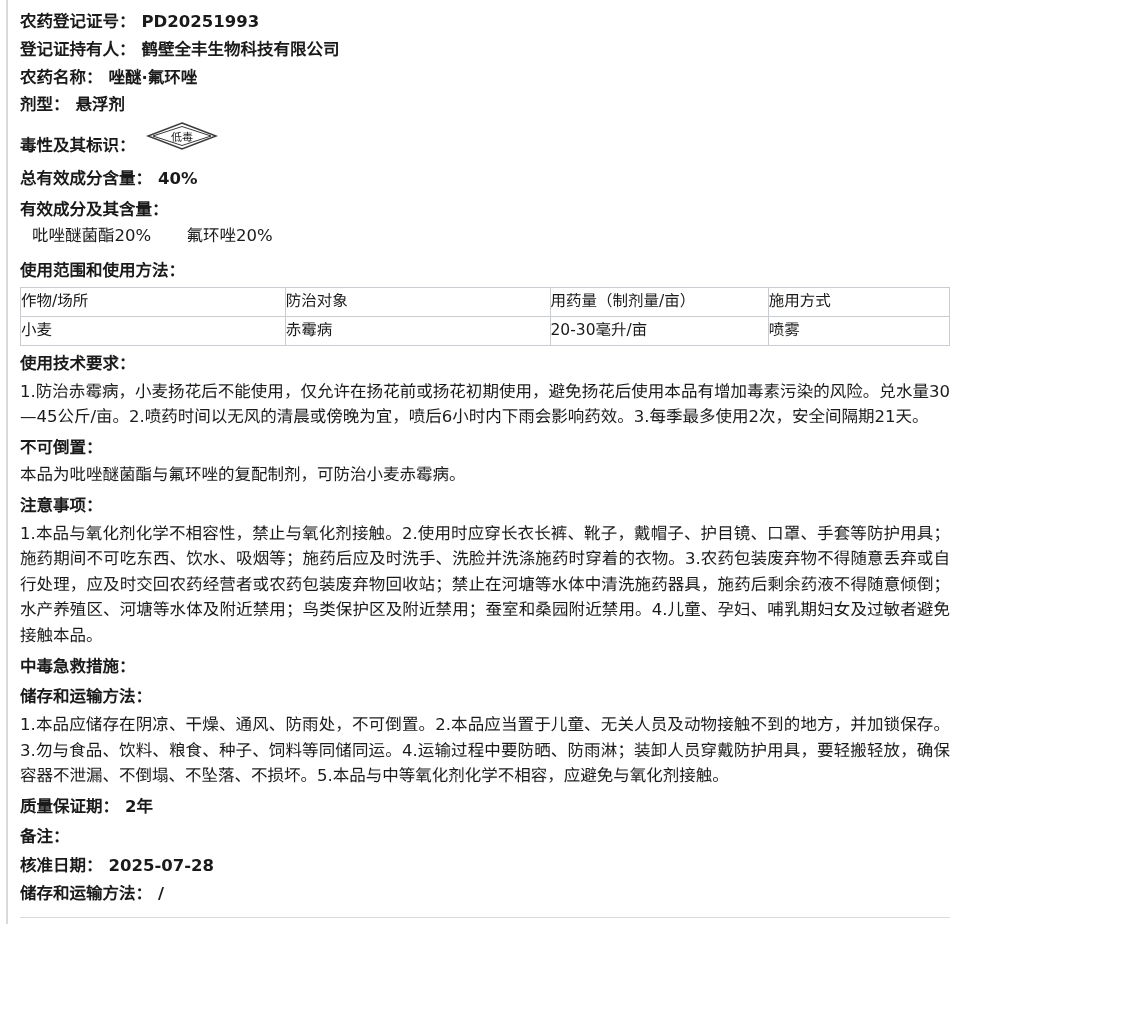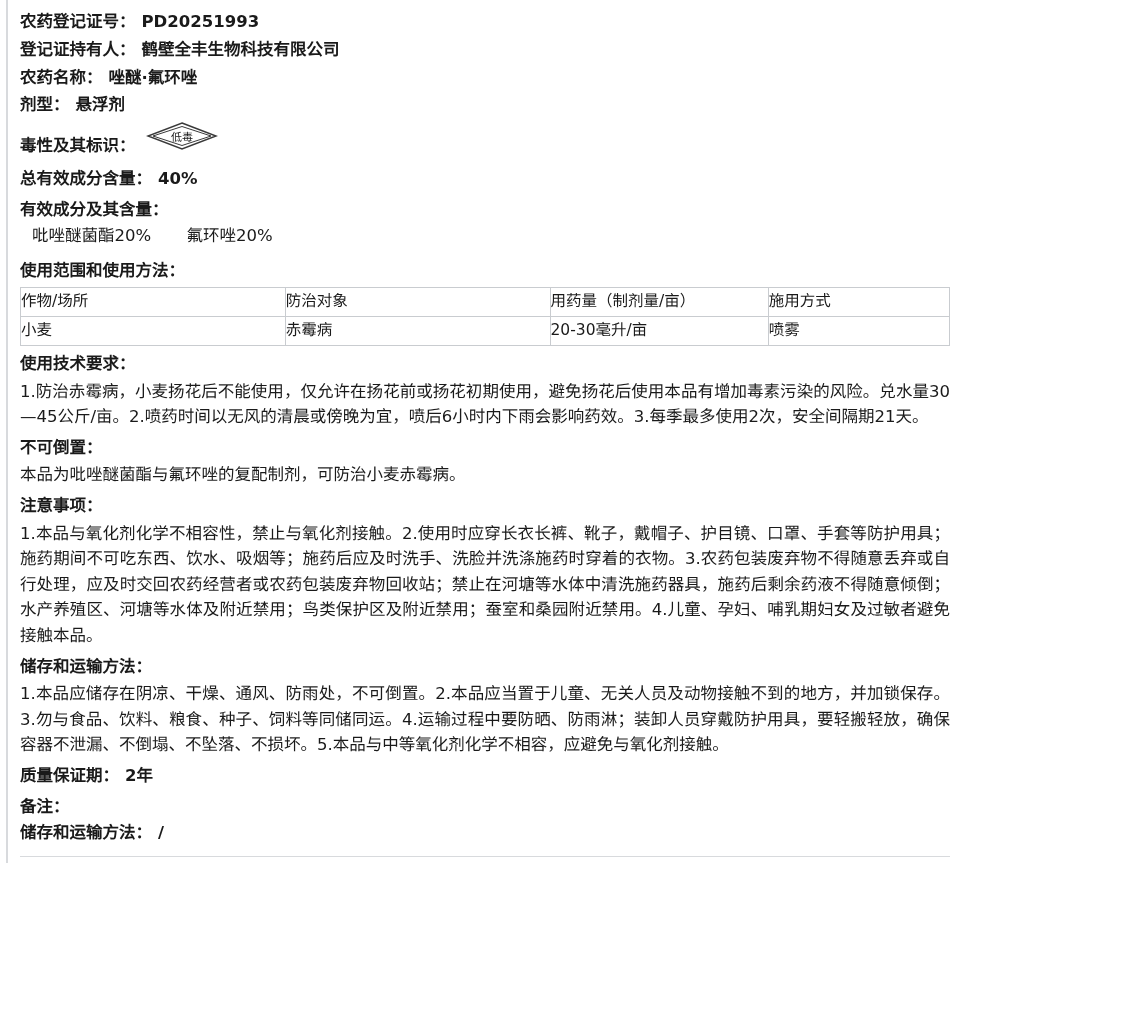--- a/index.html
+++ b/index.html
@@ -167,31 +167,36 @@
 
   <div class="section-label">使用技术要求：</div>
   <div class="para">1.防治赤霉病，小麦扬花后不能使用，仅允许在扬花前或扬花初期使用，避免扬花后使用本品有增加毒素污染的风险。兑水量30—45公斤/亩。2.喷药时间以无风的清晨或傍晚为宜，喷后6小时内下雨会影响药效。3.每季最多使用2次，安全间隔期21天。</div>
 
   <div class="section-label">不可倒置：</div>
   <div class="para">本品为吡唑醚菌酯与氟环唑的复配制剂，可防治小麦赤霉病。</div>
 
   <div class="section-label">注意事项：</div>
   <div class="para">1.本品与氧化剂化学不相容性，禁止与氧化剂接触。2.使用时应穿长衣长裤、靴子，戴帽子、护目镜、口罩、手套等防护用具；施药期间不可吃东西、饮水、吸烟等；施药后应及时洗手、洗脸并洗涤施药时穿着的衣物。3.农药包装废弃物不得随意丢弃或自行处理，应及时交回农药经营者或农药包装废弃物回收站；禁止在河塘等水体中清洗施药器具，施药后剩余药液不得随意倾倒；水产养殖区、河塘等水体及附近禁用；鸟类保护区及附近禁用；蚕室和桑园附近禁用。4.儿童、孕妇、哺乳期妇女及过敏者避免接触本品。</div>
 
+  <div class="section-label">中毒急救措施：</div>
 
   <div class="section-label">储存和运输方法：</div>
   <div class="para">1.本品应储存在阴凉、干燥、通风、防雨处，不可倒置。2.本品应当置于儿童、无关人员及动物接触不到的地方，并加锁保存。3.勿与食品、饮料、粮食、种子、饲料等同储同运。4.运输过程中要防晒、防雨淋；装卸人员穿戴防护用具，要轻搬轻放，确保容器不泄漏、不倒塌、不坠落、不损坏。5.本品与中等氧化剂化学不相容，应避免与氧化剂接触。</div>
 
   <div class="row" style="margin-top:6px;">
     <span class="label">质量保证期：</span>
     <span class="value">2年</span>
   </div>
 
   <div class="section-label">备注：</div>
 
+  <div class="row" style="margin-top:4px;">
+    <span class="label">核准日期：</span>
+    <span class="value">2025-07-28</span>
+  </div>
 
   <div class="row">
     <span class="label">储存和运输方法：</span>
     <span class="value">/</span>
   </div>
 
   <div class="bottom-rule"></div>
 </div>
 
 </body></html>

